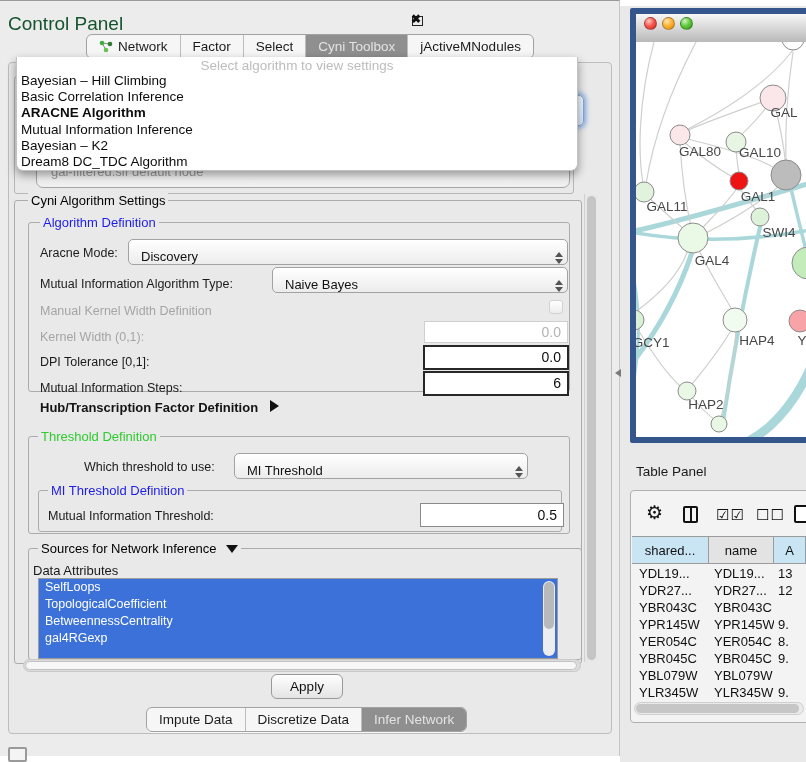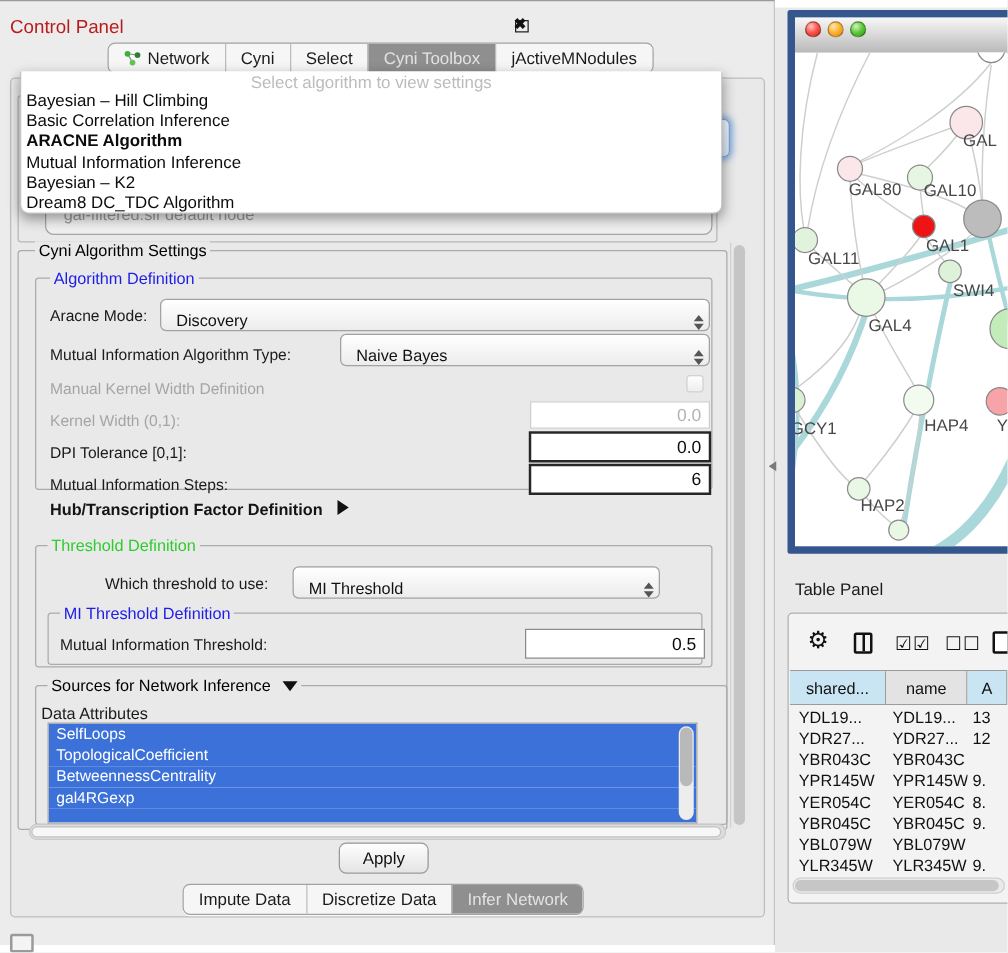--- a/index.html
+++ b/index.html
@@ -4,21 +4,21 @@
 <style>
   html,body{margin:0;padding:0;}
   body{width:806px;height:762px;overflow:hidden;background:#fff;
        font-family:"Liberation Sans", sans-serif;-webkit-font-smoothing:antialiased;}
   .stage{position:absolute;left:0;top:0;width:806px;height:762px;overflow:hidden;}
   .abs{position:absolute;}
 
   
   .cp{left:0;top:6;width:620px;height:756px;background:#ececec;
       border-top:1px solid #9a9a9a;border-right:1px solid #c6c6c6;box-sizing:border-box;}
-  .cp-title{left:8px;top:12px;font-size:15px;color:#b91c1c;}
+  .cp-title{left:8px;top:12px;font-size:19px;color:#14532d;}
   .float-ico{right:196px;top:15px;width:9px;height:8px;border:1.5px solid #222;background:#ececec;}
   .close-ico{right:198px;top:11px;font-size:12px;font-weight:bold;color:#111;}
 
   
   .segbar{display:flex;height:23px;border:1px solid #a2a2a2;border-radius:6px;
           background:#f6f6f6;overflow:hidden;box-shadow:0 1px 0 rgba(255,255,255,.7);}
   .seg-tab{display:flex;align-items:center;gap:5px;padding:0 12px;font-size:13.5px;color:#1b1b1b;
            border-left:1px solid #bdbdbd;white-space:nowrap;}
   .seg-tab:first-child{border-left:none;}
   .seg-tab.active{background:#8f8f8f;color:#e3e3e3;}
@@ -149,21 +149,21 @@
             <line x1="3" y1="3" x2="11" y2="4" stroke="#888" stroke-width="1"></line>
             <line x1="3" y1="3" x2="7" y2="10" stroke="#888" stroke-width="1"></line>
             <circle cx="3" cy="3" r="2.3" fill="#3fae3f"></circle>
             <circle cx="11" cy="4" r="2.3" fill="#2e7d32"></circle>
             <circle cx="7" cy="10" r="2.3" fill="#66c253"></circle>
           </svg>
         </span>
         <span>Network</span>
       </div>
       <div class="seg-tab">
-        <span>Cyni</span>
+        <span>Factor</span>
       </div>
       <div class="seg-tab">
         <span>Select</span>
       </div>
       <div class="seg-tab active">
         <span>Cyni Toolbox</span>
       </div>
       <div class="seg-tab">
         <span>jActiveMNodules</span>
       </div>

